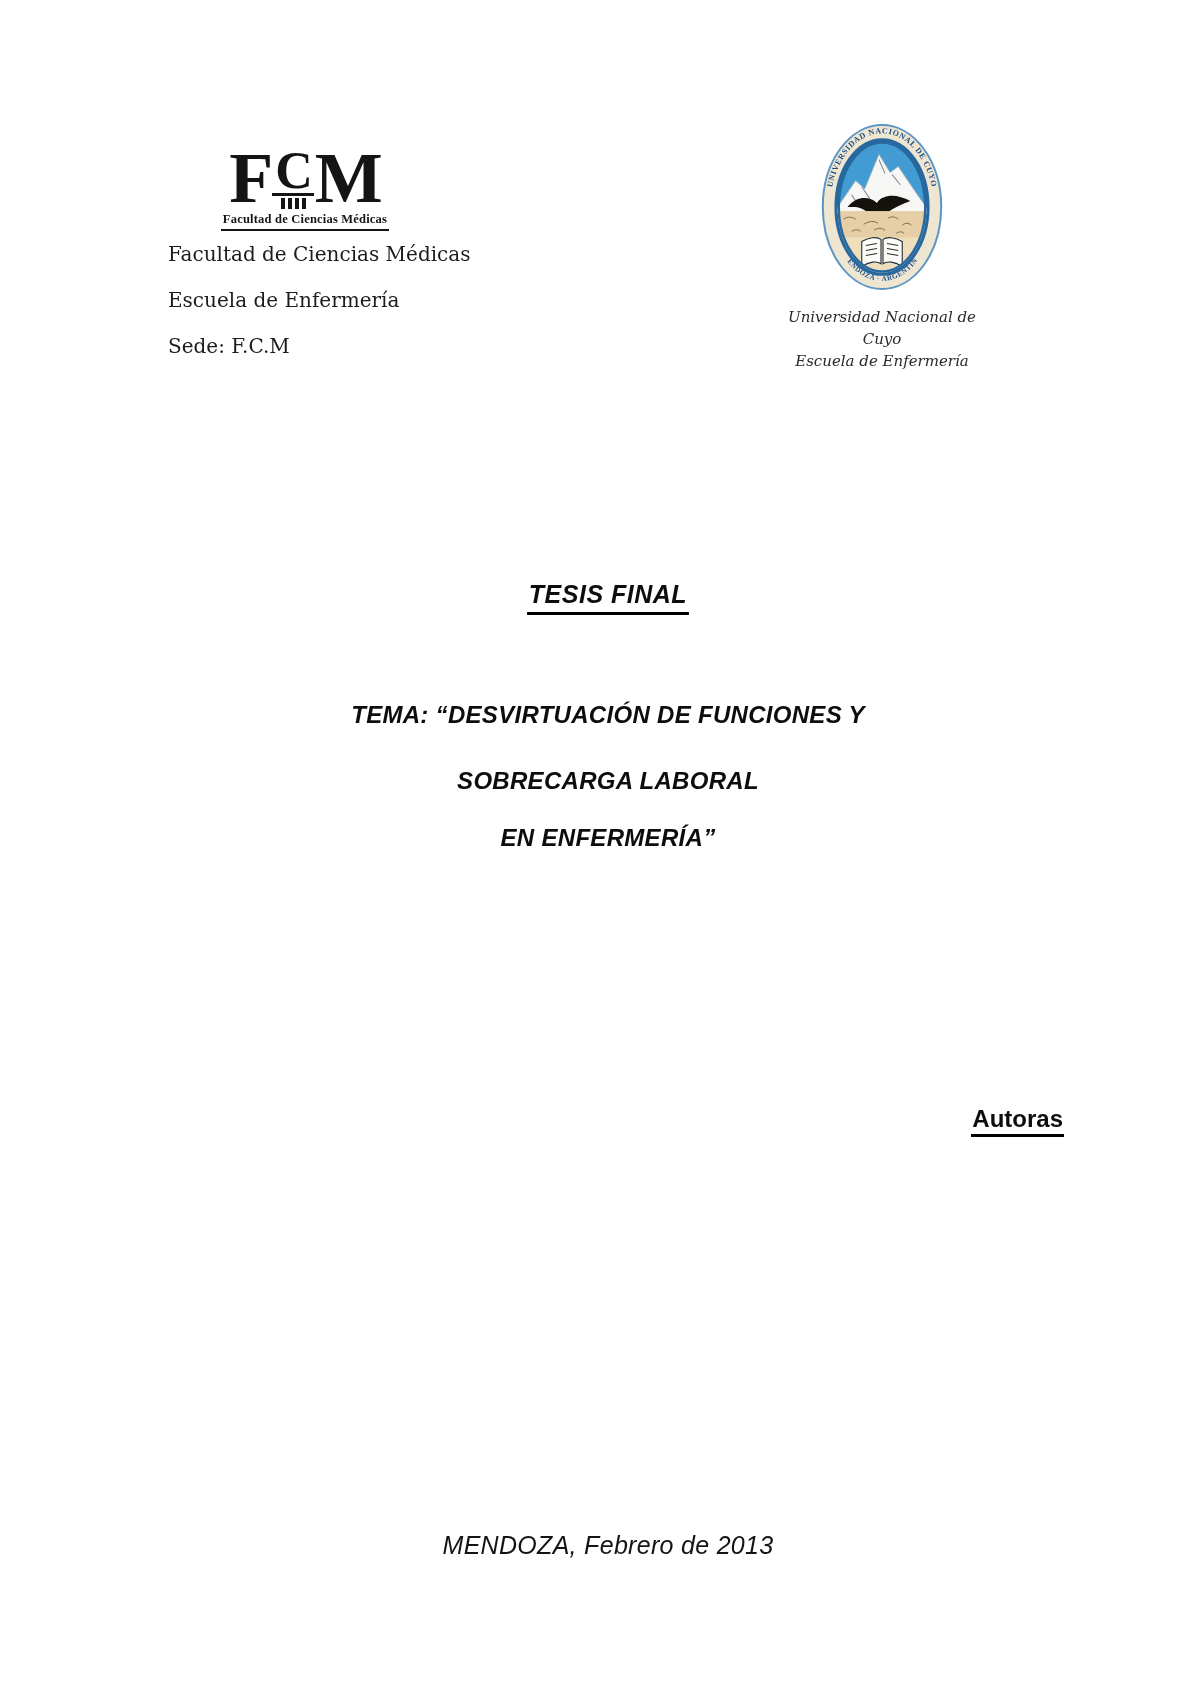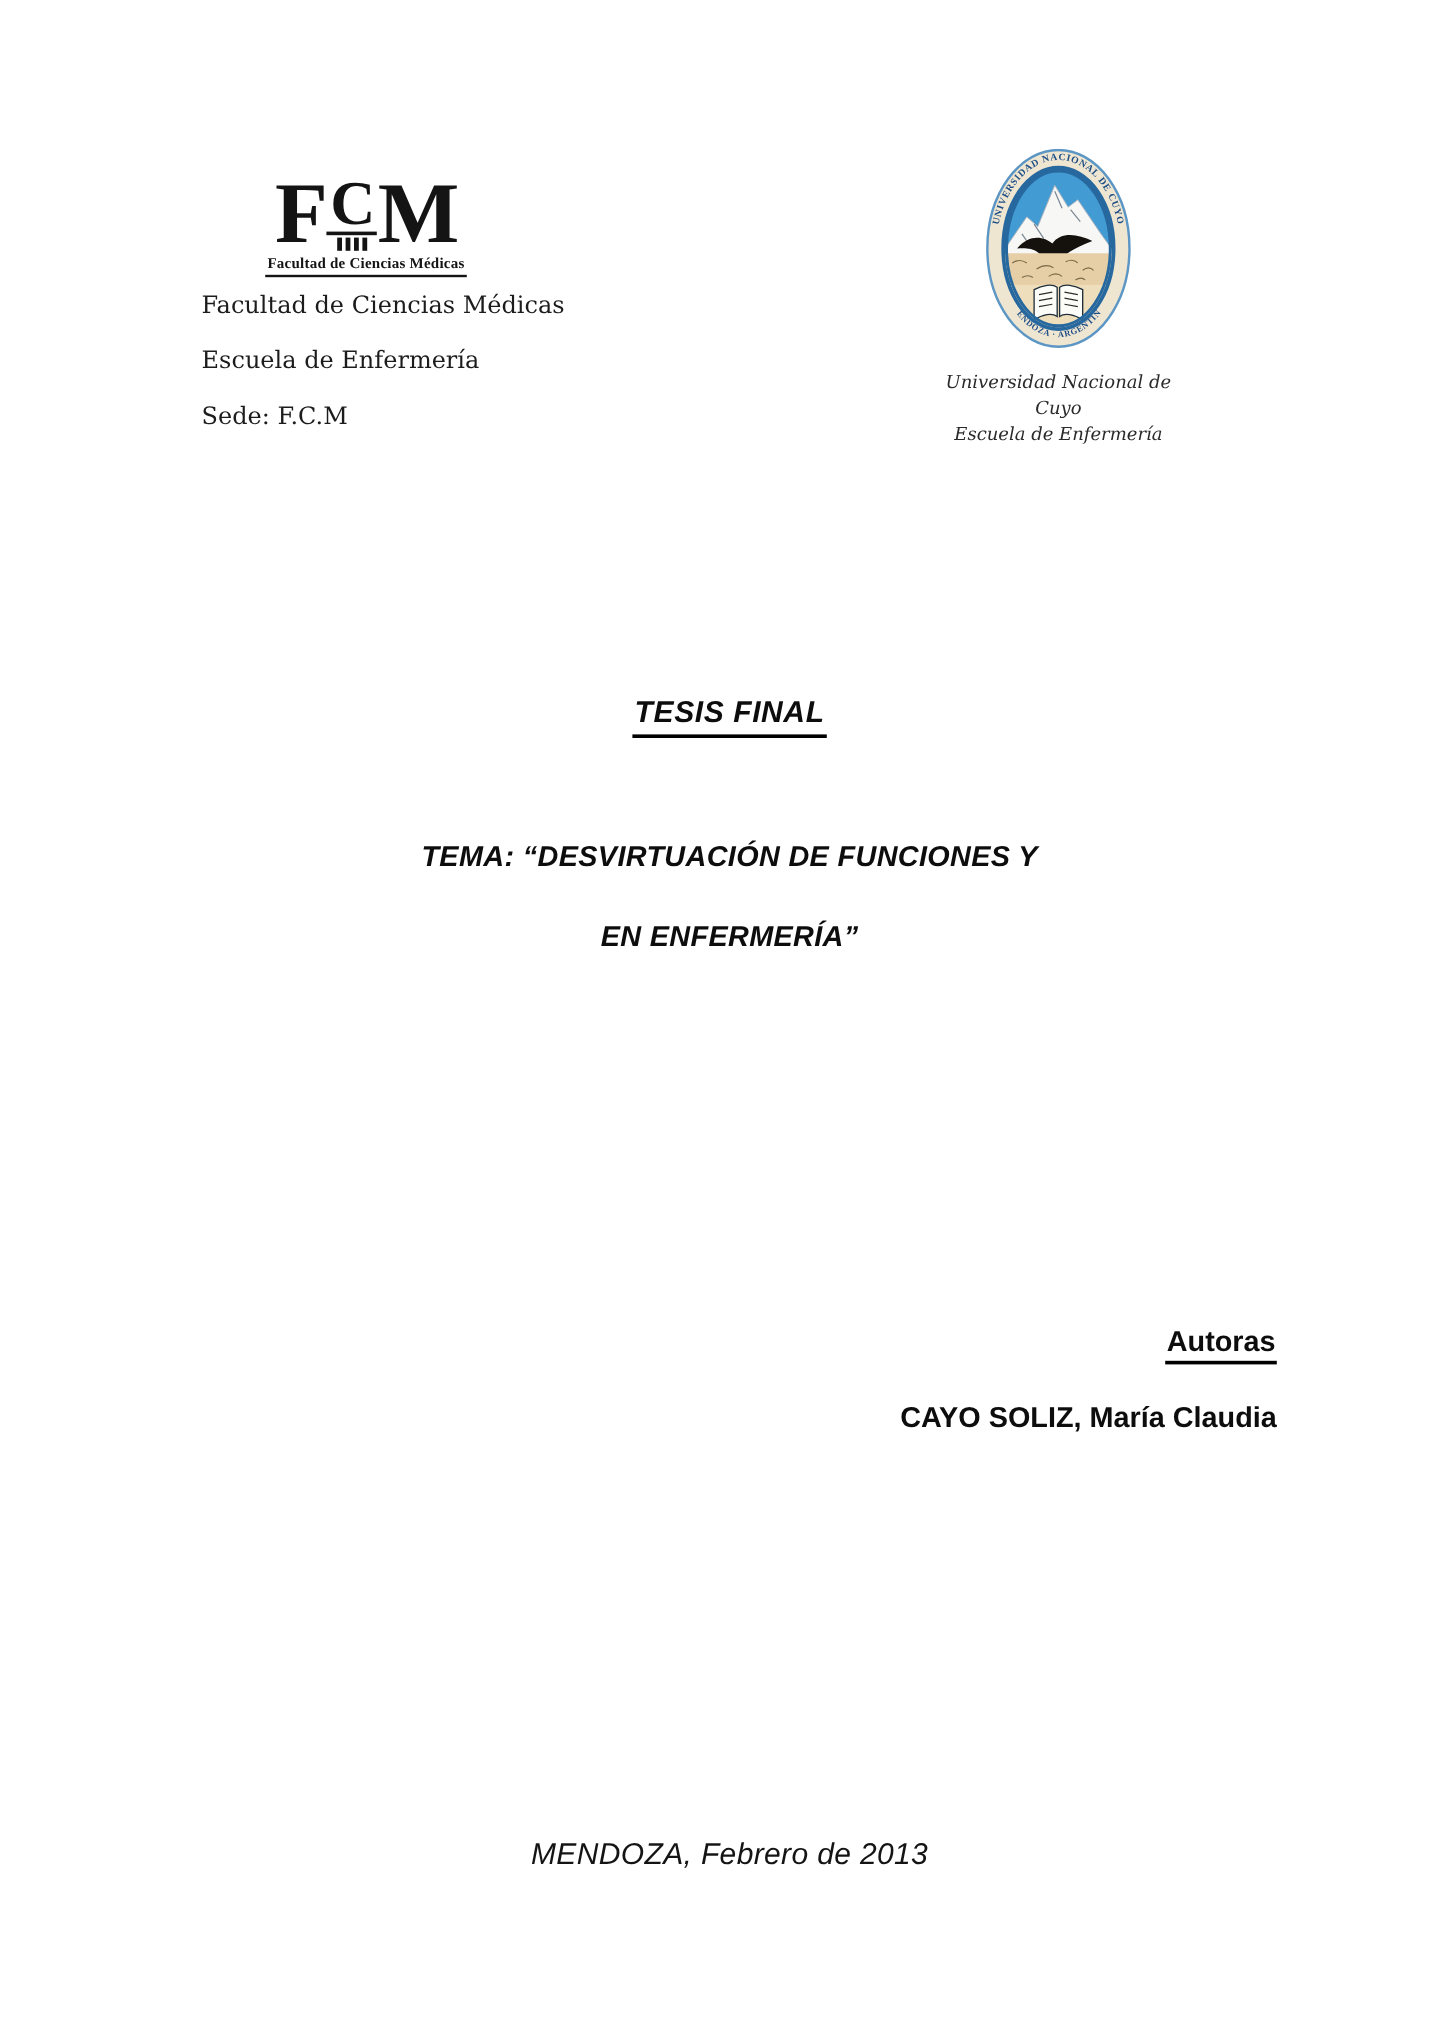--- a/index.html
+++ b/index.html
@@ -140,25 +140,25 @@
       <div>Escuela de Enfermería</div>
     </div>
   </div>
 
   <div class="center-col title-row">
     <span class="title-underline">TESIS FINAL</span>
   </div>
 
   <div class="center-col theme-block">
     <p class="t1">TEMA: “DESVIRTUACIÓN DE FUNCIONES Y</p>
+    <p class="t2">SOBRECARGA LABORAL</p>
     <p class="t3">EN ENFERMERÍA”</p>
   </div>
 
   <div class="authors">
     <div><span class="authors-heading">Autoras</span></div>
-    <p class="author-name">CAYO SOLIZ, María Claudia</p>
   </div>
 
   <div class="center-col footer-row">
     <span class="place-date">MENDOZA, Febrero de 2013</span>
   </div>
 
 </div>
 
 </body></html>

